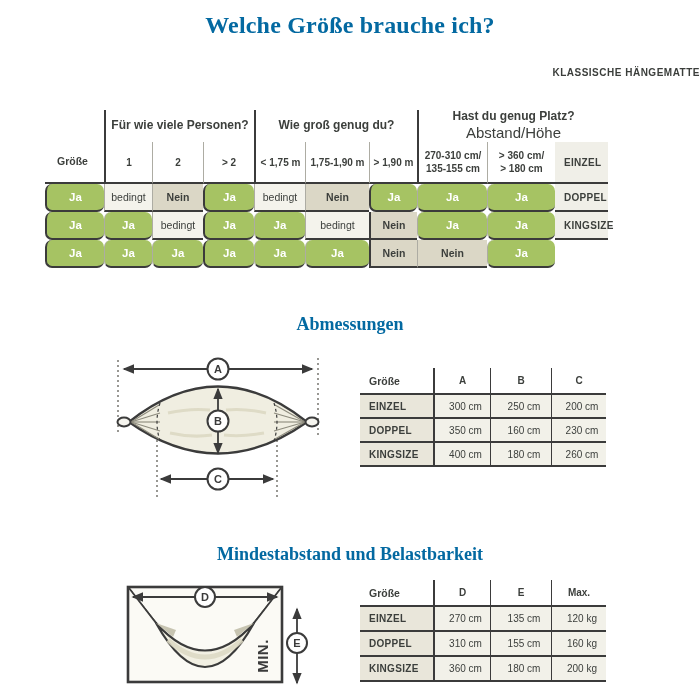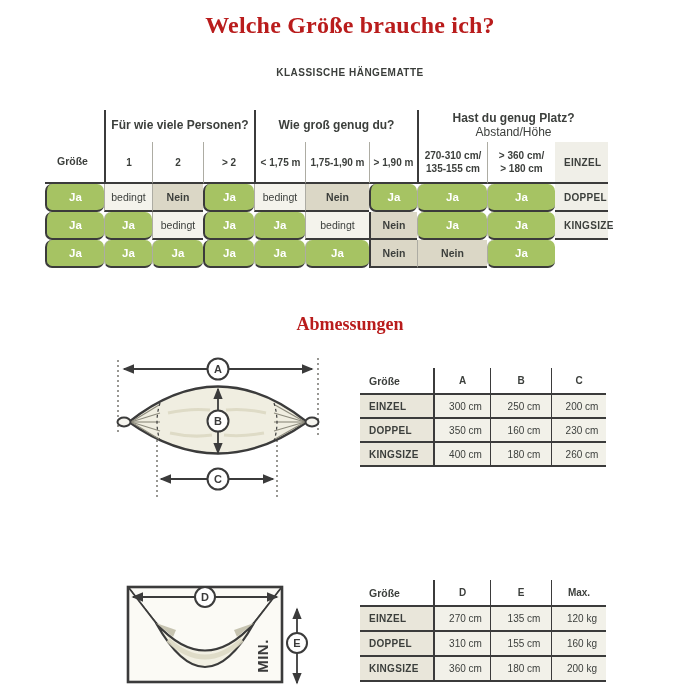--- a/index.html
+++ b/index.html
@@ -5,34 +5,34 @@
   :root{
     --green:#a6c363; --cream:#f4f3ec; --tan:#dbd7c6; --line:#3b3b3b;
     --labelbg:#f0efe8; --beige:#e9e6da; --cell:#f2f1e9; --text:#3c3f3c; --thin:#adaca3;
   }
   *{margin:0;padding:0;box-sizing:border-box;}
   html,body{background:#fff;}
   body{font-family:"Liberation Sans",sans-serif;color:var(--text);}
   #page{position:relative;width:700px;height:700px;background:#fff;overflow:hidden;}
 
   .serifhead{position:absolute;width:100%;text-align:center;
-    font-family:"Liberation Serif","DejaVu Serif",serif;font-weight:bold;color:#b91c1c;}
+    font-family:"Liberation Serif","DejaVu Serif",serif;font-weight:bold;color:#0369a1;}
   #title{top:12px;font-size:24px;letter-spacing:.2px;}
-  #subtitle{position:absolute;top:67px;width:100%;text-align:center;
+  #subtitle{position:absolute;top:67px;width:100%;text-align:right;
     font-size:10px;font-weight:bold;letter-spacing:.5px;color:#3b3e3b;}
   #h-abm{top:314px;font-size:18px;}
   #h-min{top:544px;font-size:18px;}
 
   
   #t1{position:absolute;left:45px;top:110px;display:grid;
       grid-template-columns:59px 48px 51px 51px 51px 64px 48px 70px 68px 53px;
       grid-template-rows:32px 42px 28px 28px 28px;}
   #t1>div{display:flex;align-items:center;justify-content:center;}
   .gc{flex-direction:column;font-weight:bold;font-size:12px;line-height:1.15;text-align:center;}
-  .gsub{font-weight:normal;font-size:12px;}
+  .gsub{font-weight:normal;font-size:15px;}
   .ch{font-weight:bold;font-size:10px;text-align:center;white-space:pre-line;line-height:1.3;
       border-bottom:2px solid var(--line);}
   .corner{justify-content:flex-start !important;padding-left:12px;font-size:10.5px;}
   .rl{background:var(--labelbg);font-weight:bold;font-size:10px;letter-spacing:.3px;
       justify-content:flex-start !important;padding-left:9px;border-bottom:2px solid var(--line);}
   .mcell{border-bottom:2px solid var(--line);font-size:10.5px;}
   .c-ja{background:var(--green);color:#fff;font-weight:bold;font-size:11.5px;border-radius:7px;}
   .c-bedingt{background:var(--cream);}
   .c-nein{background:var(--tan);font-weight:bold;text-align:right;}
   .bl2{border-left:2px solid var(--line);}
@@ -194,20 +194,21 @@
     <div class="lab">DOPPEL</div>
     <div class="val vla">350 cm</div>
     <div class="val vlb">160 cm</div>
     <div class="val vlb">230 cm</div>
     <div class="lab">KINGSIZE</div>
     <div class="val vla">400 cm</div>
     <div class="val vlb">180 cm</div>
     <div class="val vlb">260 cm</div>
   </div>
 
+  <div id="h-min" class="serifhead">Mindestabstand und Belastbarkeit</div>
 
   <svg id="diag2" width="200" height="115" viewBox="0 0 200 115">
     <defs>
       <marker id="ah2" viewBox="0 0 8 8" markerWidth="7" markerHeight="7" refX="6.5" refY="3.5" orient="auto-start-reverse">
         <path d="M0,0.5 L7.5,3.5 L0,6.5 Z" fill="#3b3b3b"></path>
       </marker>
     </defs>
     <rect x="12" y="9" width="154" height="95" fill="#fbfaf5" stroke="#3b3b3b" stroke-width="2.6"></rect>
     <line x1="17" y1="19" x2="161" y2="19" stroke="#3b3b3b" stroke-width="1.8" marker-start="url(#ah2)" marker-end="url(#ah2)"></line>
     <g stroke="#6b695e" stroke-width="1" fill="none">

